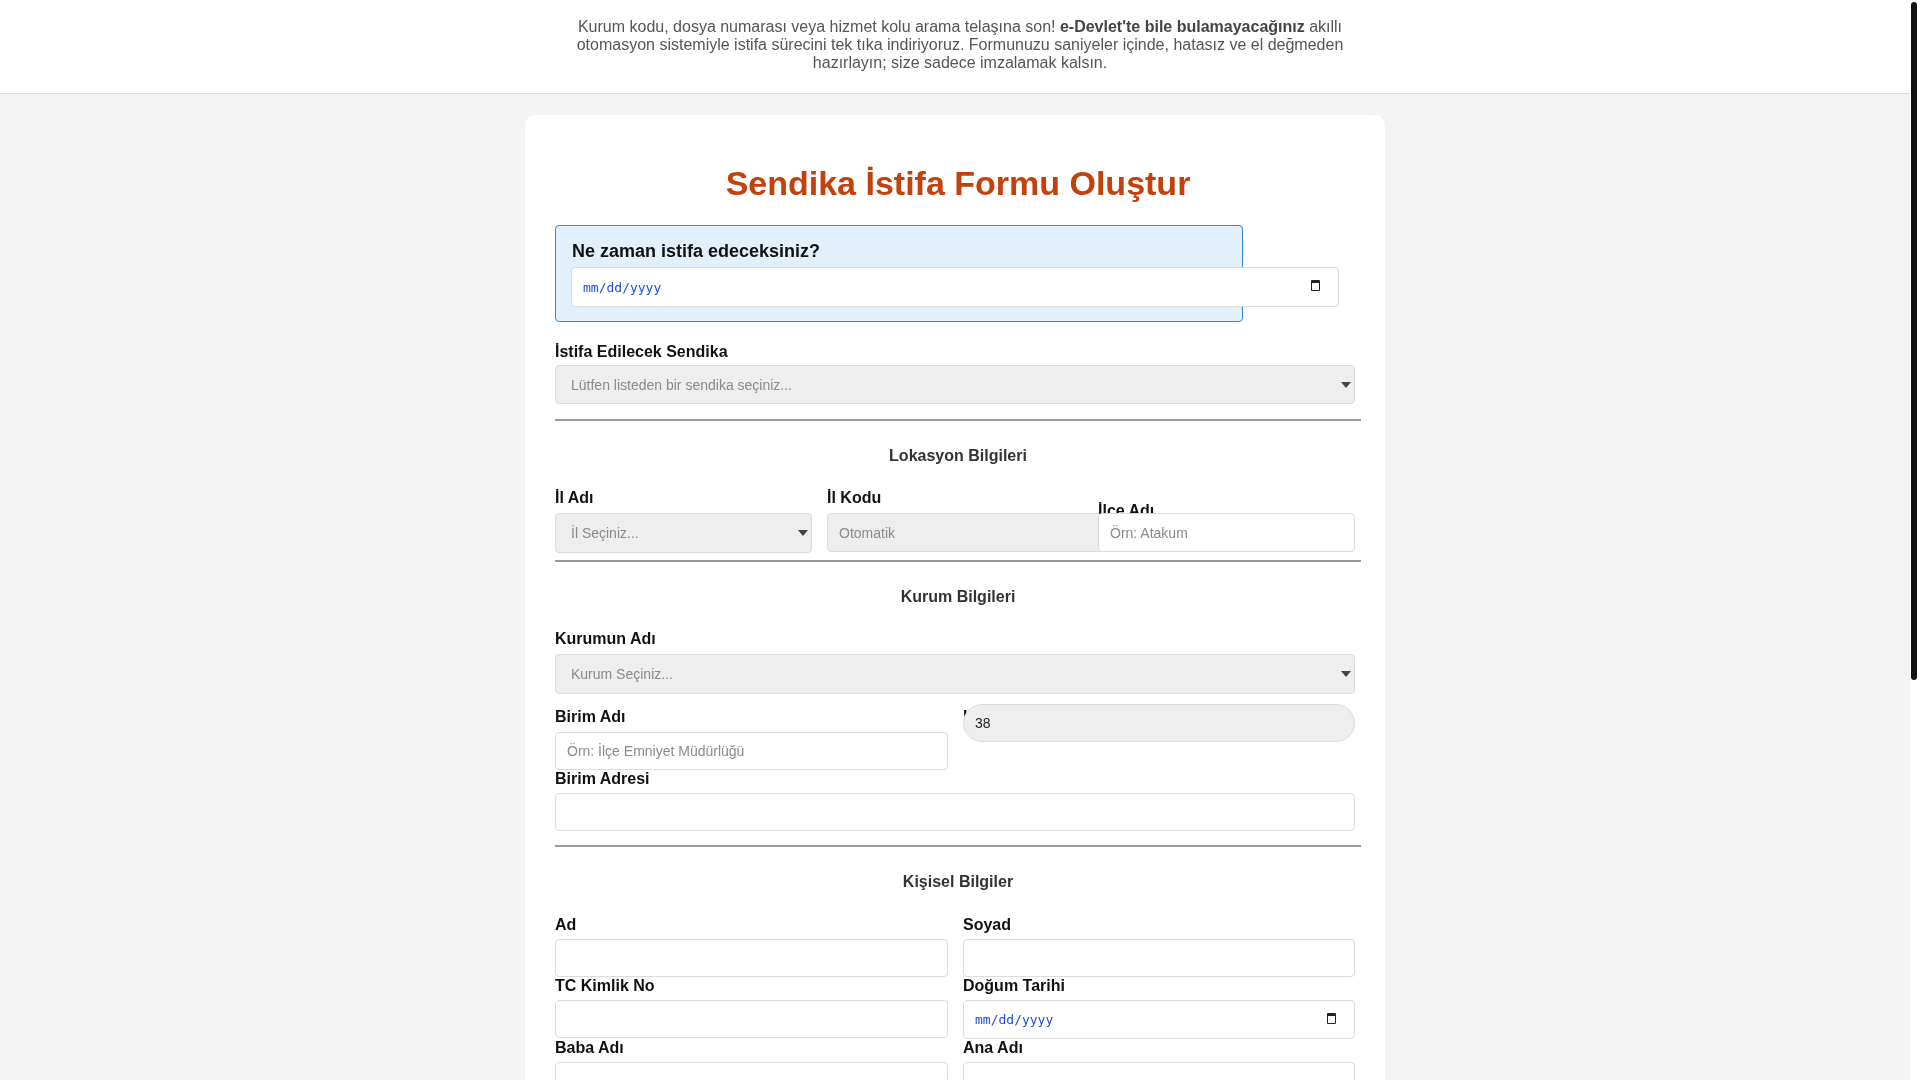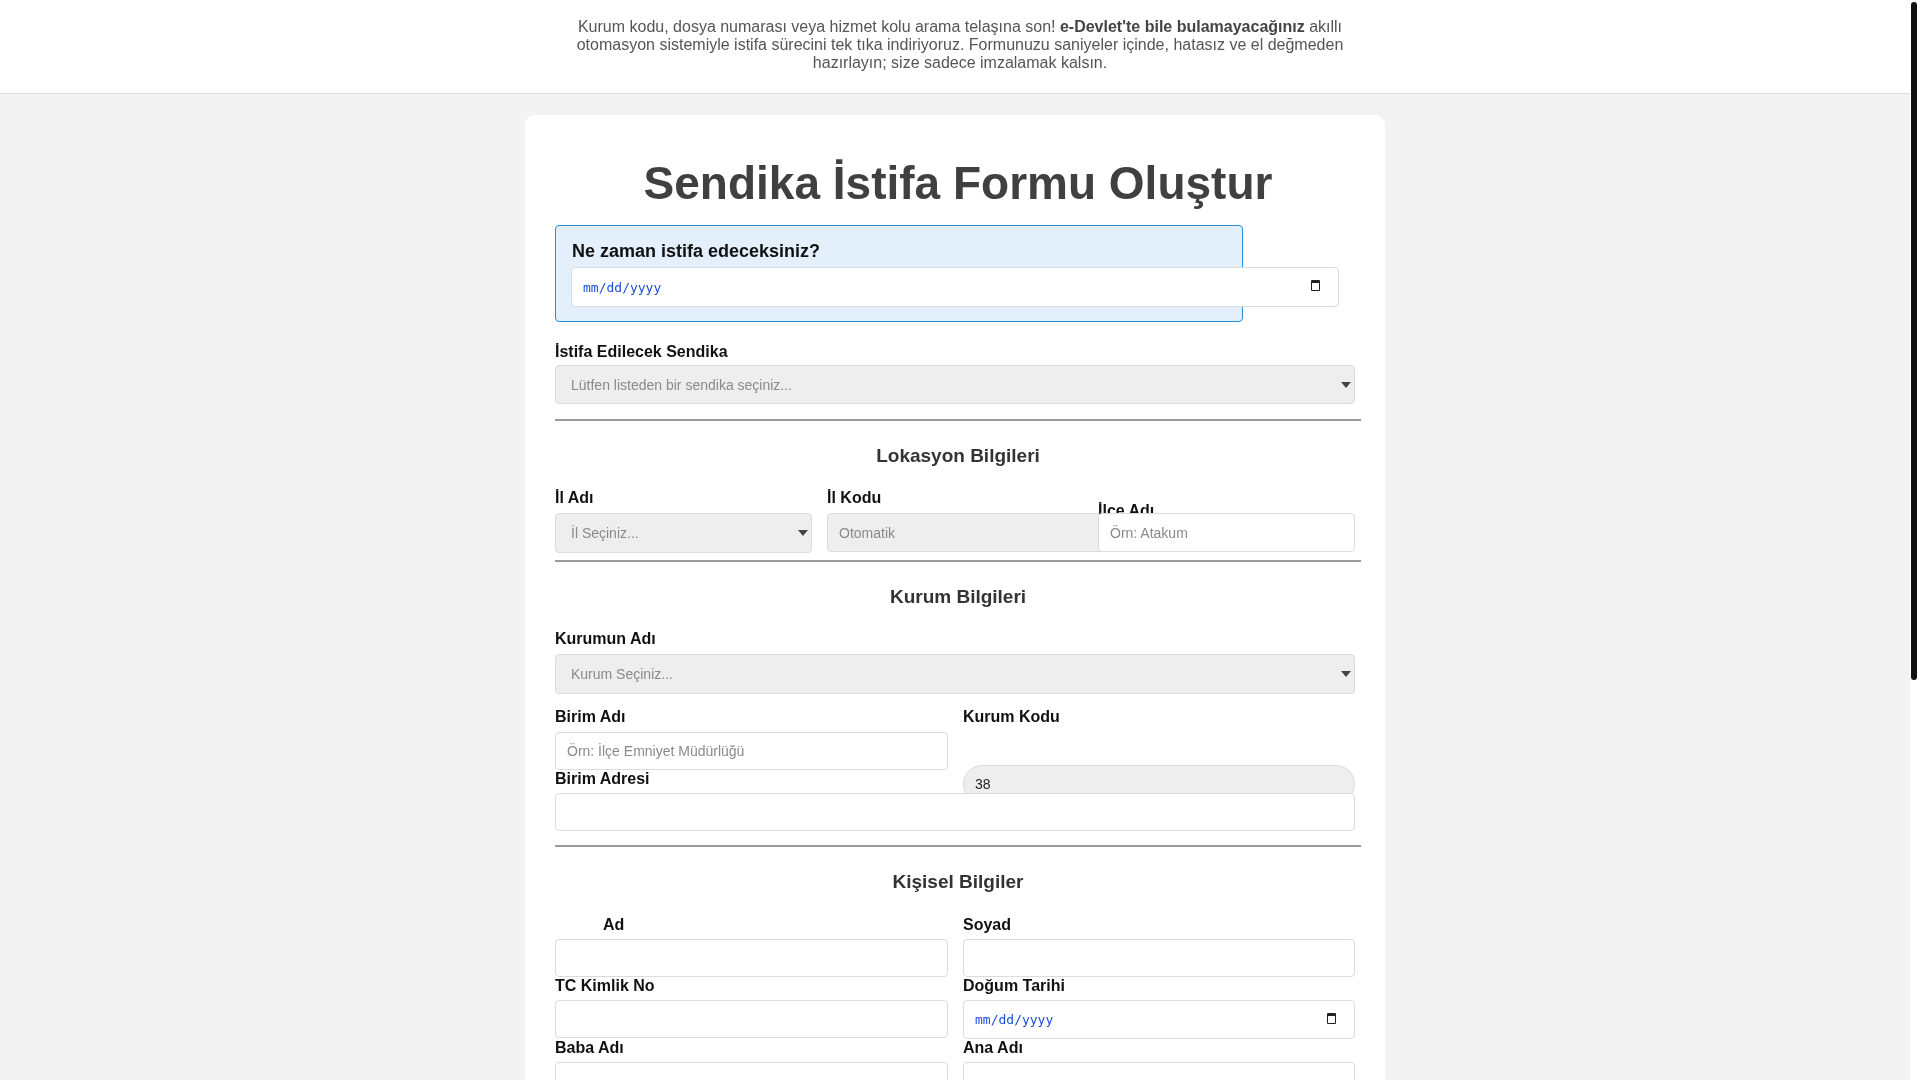--- a/index.html
+++ b/index.html
@@ -15,25 +15,25 @@
     position:absolute; left:560px; top:18px; width:800px;
     text-align:center; font-size:16px; line-height:18px; color:#555;
   }
   .header-text b { color:#444; }
   .card {
     position:absolute; left:525px; top:115px; width:860px; height:1000px;
     background:#fff; border-radius:10px;
   }
   .page-title {
     position:absolute; left:555px; width:806px; top:162px; text-align:center;
-    font-size:46px; font-weight:bold; color:#404040; line-height:42px;
+    font-size:34px; font-weight:bold; color:#c2410c; line-height:42px;
   }
   .section-title {
     position:absolute; left:555px; width:806px; text-align:center;
-    font-size:19px; font-weight:bold; color:#333; line-height:30px;
+    font-size:16px; font-weight:bold; color:#333; line-height:30px;
   }
   .label {
     position:absolute; font-size:16px; font-weight:bold; color:#111; line-height:18px;
   }
   .field {
     position:absolute; box-sizing:border-box; border:1px solid #dcdcdc;
     border-radius:4px; background:#fff; font-size:14px; color:#999;
     display:flex; align-items:center; padding-left:11px;
   }
   .field.gray { background:#eeeeee; }
@@ -117,34 +117,34 @@
   <span class="ph">Kurum Seçiniz...</span>
   <span class="caret"></span>
 </div>
 
 <div class="label" style="left:555px; top:708px;">Birim Adı</div>
 <div class="field" style="left:555px; top:732px; width:393px; height:38px;">
   <span class="ph">Örn: İlçe Emniyet Müdürlüğü</span>
 </div>
 
 <div class="label" style="left:963px; top:708px;">Kurum Kodu</div>
-<div class="field gray" style="left:963px; top:765px; width:392px; height:38px;border-radius:19px;">
+<div class="field gray" style="left:963px; top:704px; width:392px; height:38px;border-radius:19px;">
   <span class="val">38</span>
 </div>
 
 <div class="label" style="left:555px; top:770px;">Birim Adresi</div>
 <div class="field" style="left:555px; top:793px; width:800px; height:38px;">
   <span class="val"></span>
 </div>
 
 <div class="divider" style="top:845px;"></div>
 
 <div class="section-title" style="top:867px;">Kişisel Bilgiler</div>
 
-<div class="label" style="left:555px; top:916px;margin-left:48px;">Ad</div>
+<div class="label" style="left:555px; top:916px;">Ad</div>
 <div class="field" style="left:555px; top:939px; width:393px; height:38px;">
   <span class="val"></span>
 </div>
 
 <div class="label" style="left:963px; top:916px;">Soyad</div>
 <div class="field" style="left:963px; top:939px; width:392px; height:38px;">
   <span class="val"></span>
 </div>
 
 <div class="label" style="left:555px; top:977px;">TC Kimlik No</div>

